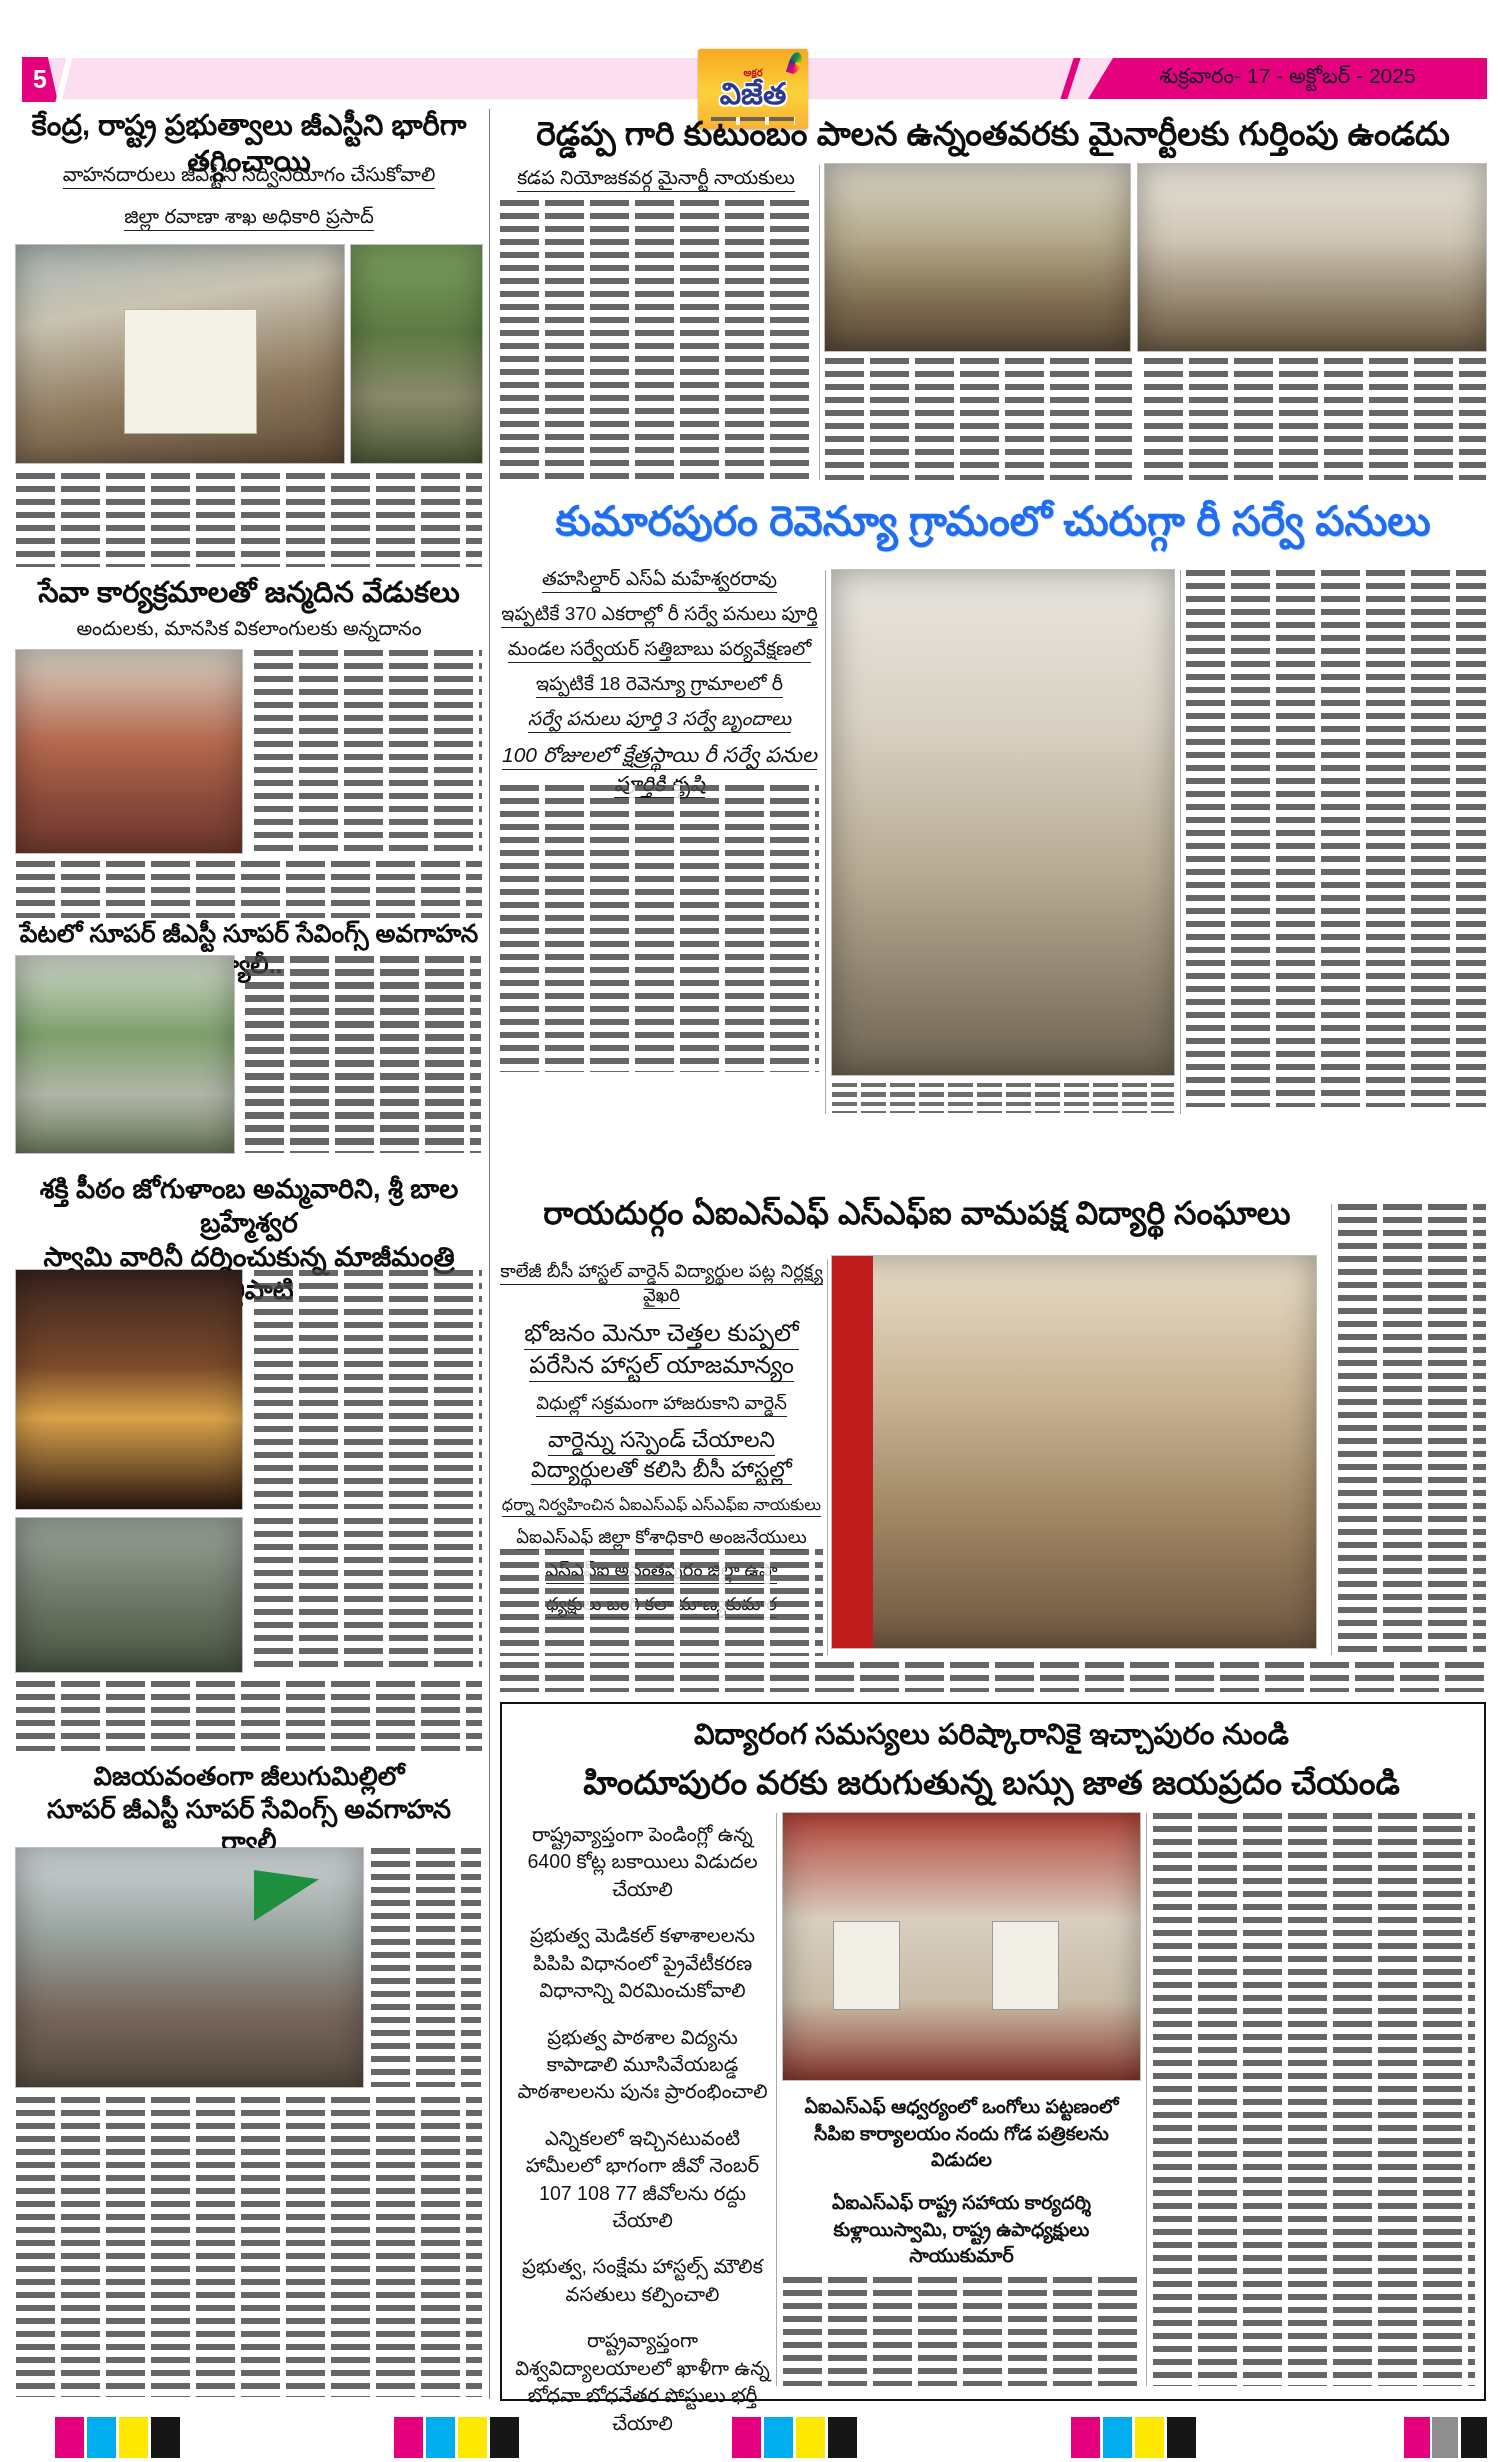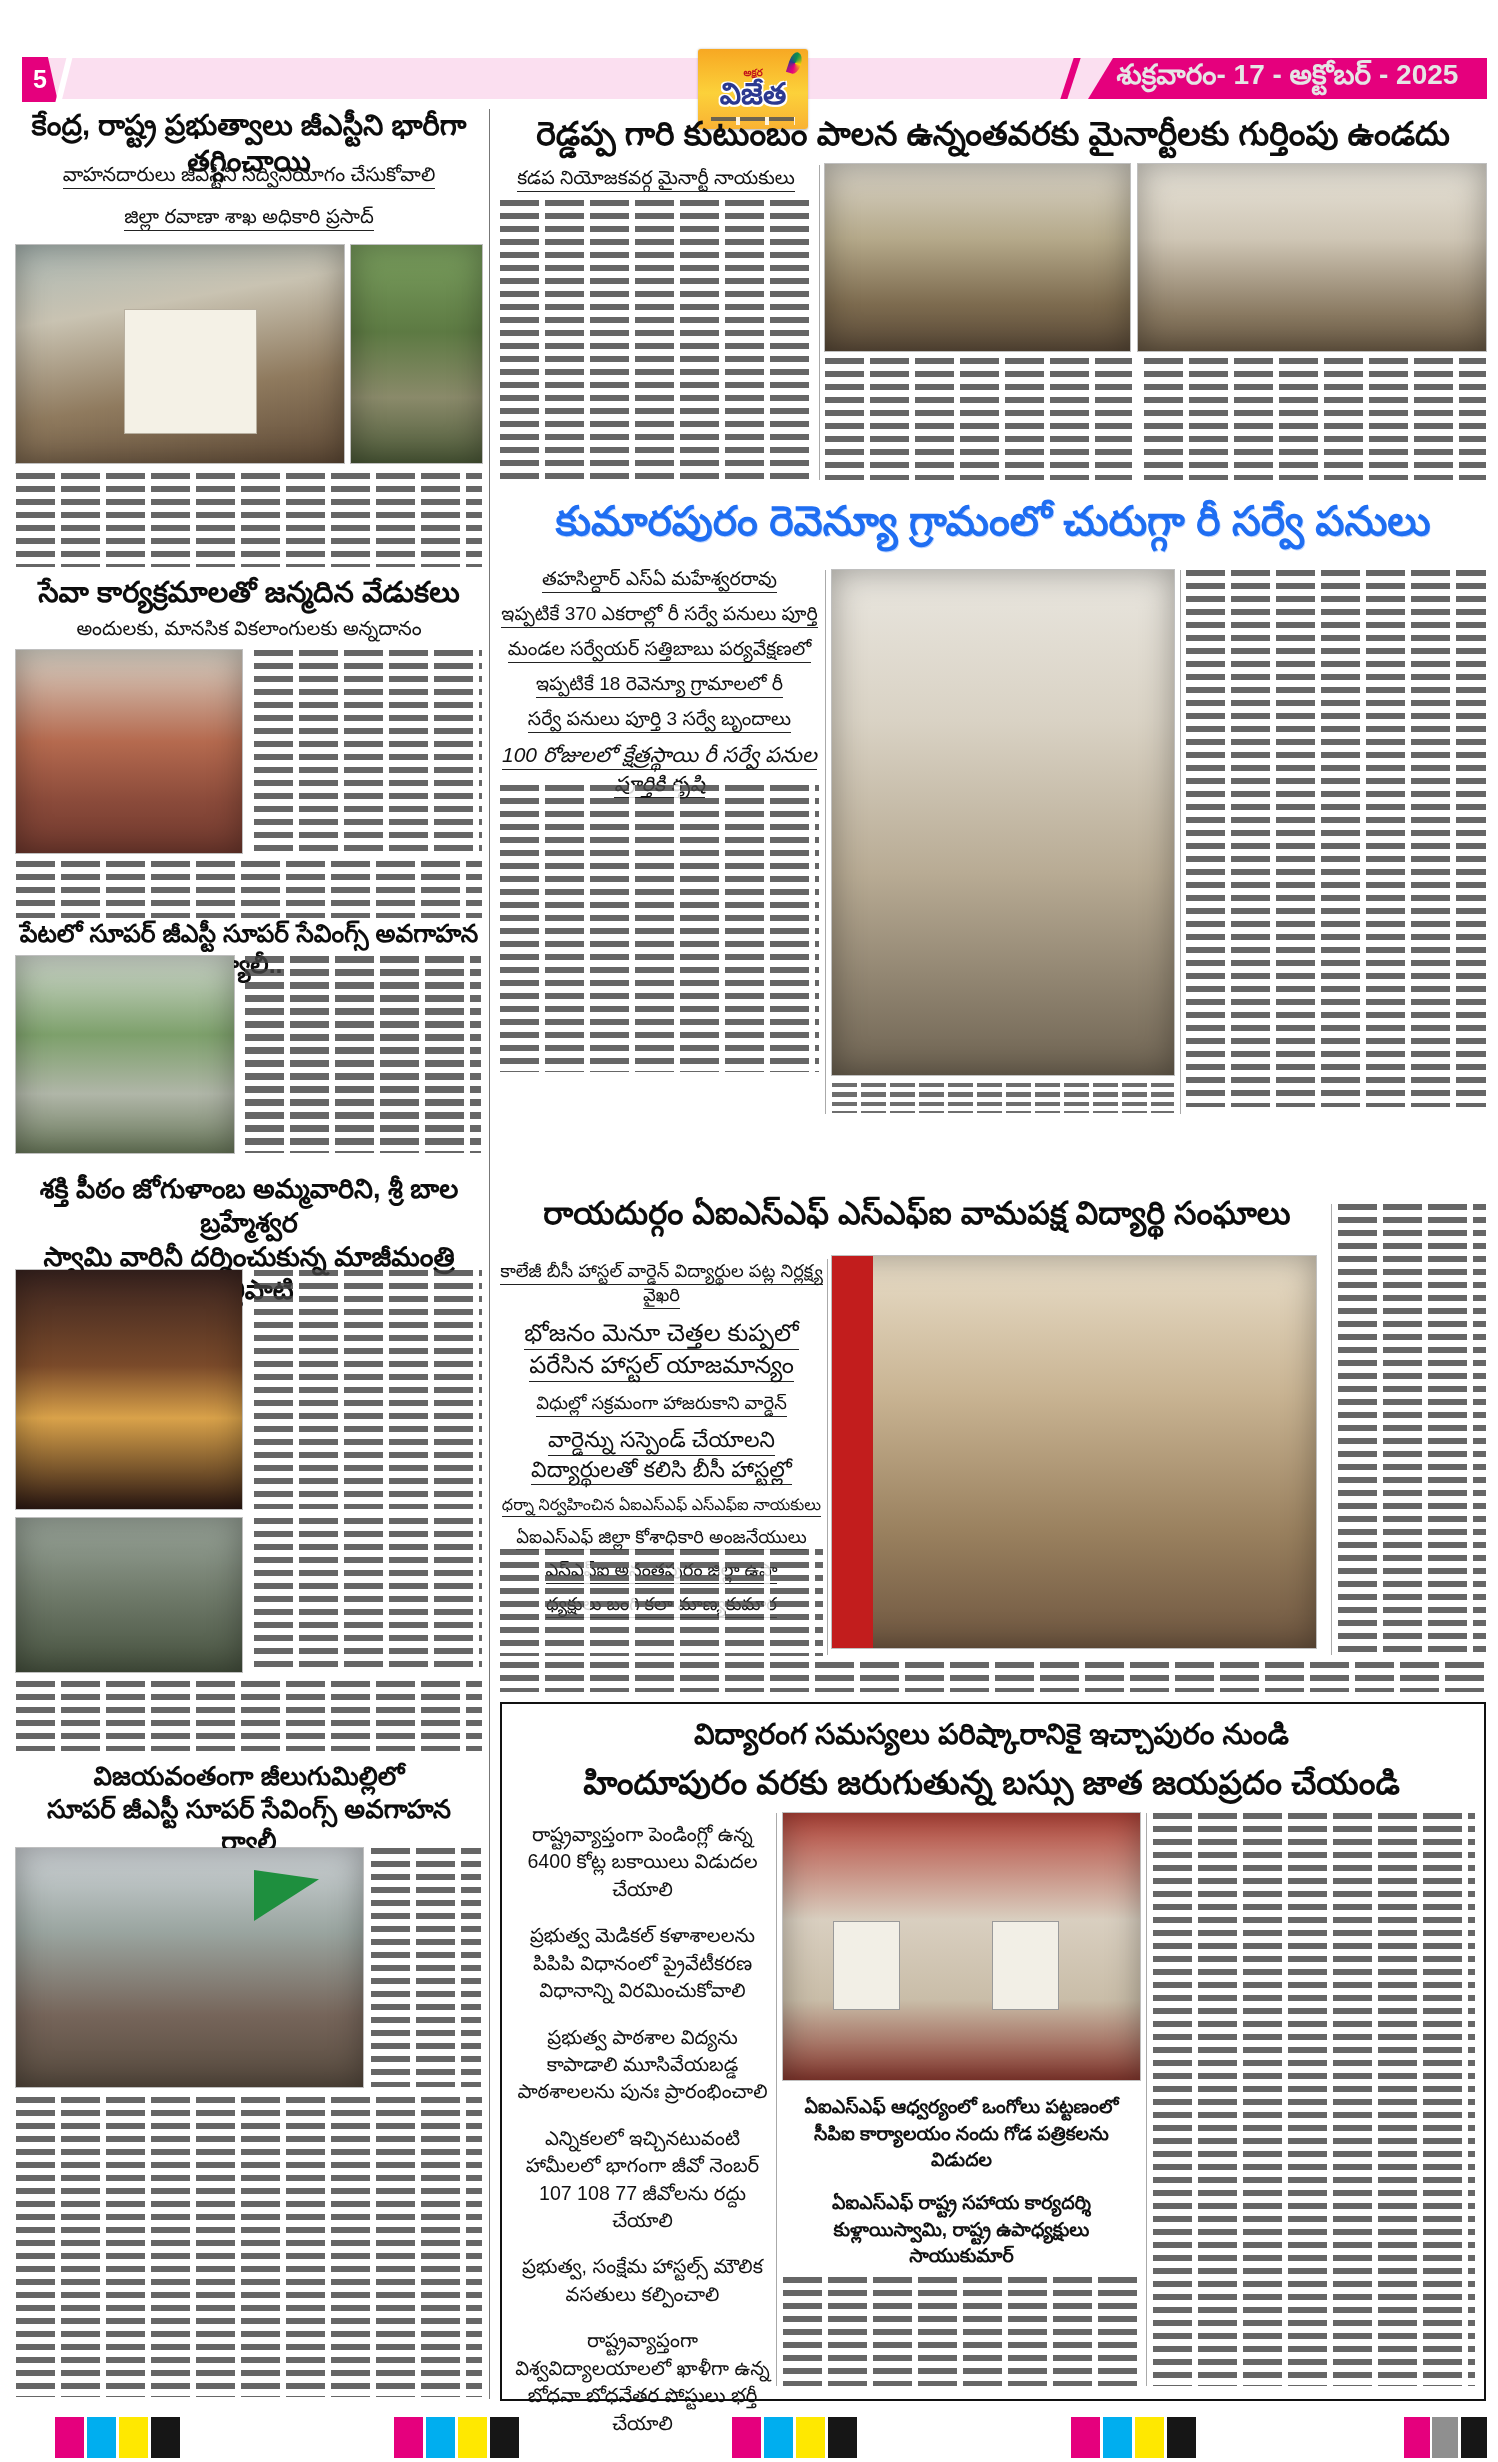--- a/index.html
+++ b/index.html
@@ -11,21 +11,21 @@
   .pn{background:#e5007d;color:#fff;font-weight:bold;font-size:25px;display:flex;align-items:center;justify-content:center;
       clip-path:polygon(0 0,72% 0,100% 100%,0 100%);}
   .pn-slash{background:#ffffff;transform:skewX(-14deg);}
   .masthead{background:linear-gradient(180deg,#f7a823,#fcd13a 55%,#f9b233);border-radius:2.9px;
             display:flex;flex-direction:column;align-items:center;justify-content:center;box-shadow:0 0.7px 2.2px rgba(0,0,0,.3);}
   .mh-pre{color:#c1121c;font-size:10px;font-weight:bold;line-height:1;}
   .mh-title{color:#2b3990;font-size:30px;font-weight:800;line-height:1.05;
             text-shadow:-1.5px -1.5px 0 #fff,1.5px -1.5px 0 #fff,-1.5px 1.5px 0 #fff,1.5px 1.5px 0 #fff;}
   .feather{width:11.6px;height:22px;border-radius:50% 50% 50% 0;transform:rotate(18deg);
            background:conic-gradient(#0a8f4e,#ffd400,#e5007d,#2b3990,#0a8f4e);}
-  .dateband{background:#e5007d;color:#e5e5e5;font-weight:bold;font-size:28px;display:flex;align-items:center;justify-content:center;
+  .dateband{background:#e5007d;color:#0f172a;font-weight:normal;font-size:21px;display:flex;align-items:center;justify-content:center;
             clip-path:polygon(25px 0,100% 0,100% 100%,0 100%);}
   .date-slash{background:#e5007d;transform:skewX(-18deg);}
   
   .hl{font-weight:800;text-align:center;line-height:1.25;color:#0d0d0d;}
   .hl-blue{color:#1f6ef2;text-shadow:0.7px 0.7px 0 #bcd4ff;}
   .sub{font-size:19.6px;text-align:center;line-height:1.35;}
   .sub span{border-bottom:1.5px solid #222;padding-bottom:2.9px;}
   .sub.nolin span{border-bottom:none;}
   .substack .sub{margin-bottom:9.4px;}
   .demand{font-size:19.6px;text-align:center;line-height:1.4;margin-bottom:19px;}
@@ -135,21 +135,21 @@
   <div class="abs ph ph-shake" style="left:1138px;top:164px;width:348px;height:187px;"></div>
   <div class="abs sim" style="left:825px;top:358px;width:307px;height:122px;"></div>
   <div class="abs sim" style="left:1144px;top:358px;width:342px;height:122px;"></div>
 
   <div class="abs hl hl-blue" style="left:500px;top:496px;width:986px;font-size:41px;">కుమారపురం రెవెన్యూ గ్రామంలో చురుగ్గా రీ సర్వే పనులు</div>
   <div class="abs substack" style="left:500px;top:566px;width:319px;">
     <div class="sub" style="font-size:19px;"><span>తహసిల్దార్ ఎస్ఏ మహేశ్వరరావు</span></div>
     <div class="sub" style="font-size:19px;"><span>ఇప్పటికే 370 ఎకరాల్లో రీ సర్వే పనులు పూర్తి</span></div>
     <div class="sub" style="font-size:19px;"><span>మండల సర్వేయర్ సత్తిబాబు పర్యవేక్షణలో</span></div>
     <div class="sub" style="font-size:19px;"><span>ఇప్పటికే 18 రెవెన్యూ గ్రామాలలో రీ</span></div>
-    <div class="sub" style="font-size:19px;"><span>సర్వే పనులు పూర్తి  3 సర్వే బృందాలు</span></div>
+    <div class="sub" style="font-size:19px;font-style:italic;"><span>సర్వే పనులు పూర్తి  3 సర్వే బృందాలు</span></div>
     <div class="sub" style="font-size:21px;font-style:italic;"><span>100 రోజులలో క్షేత్రస్థాయి రీ సర్వే పనుల పూర్తికి కృషి</span></div>
   </div>
   <div class="abs sim" style="left:500px;top:785px;width:319px;height:287px;"></div>
   <div class="abs vsep-l" style="left:825px;top:570px;height:544px;"></div>
   <div class="abs ph ph-desk" style="left:832px;top:570px;width:342px;height:505px;"></div>
   <div class="abs sim-sm" style="left:832px;top:1083px;width:342px;height:30px;"></div>
   <div class="abs vsep-l" style="left:1180px;top:570px;height:544px;"></div>
   <div class="abs sim" style="left:1186px;top:570px;width:300px;height:537px;"></div>
 
   <div class="abs hl" style="left:500px;top:1193px;width:834px;font-size:32px;">రాయదుర్గం ఏఐఎస్ఎఫ్ ఎస్ఎఫ్ఐ వామపక్ష విద్యార్థి సంఘాలు</div>

